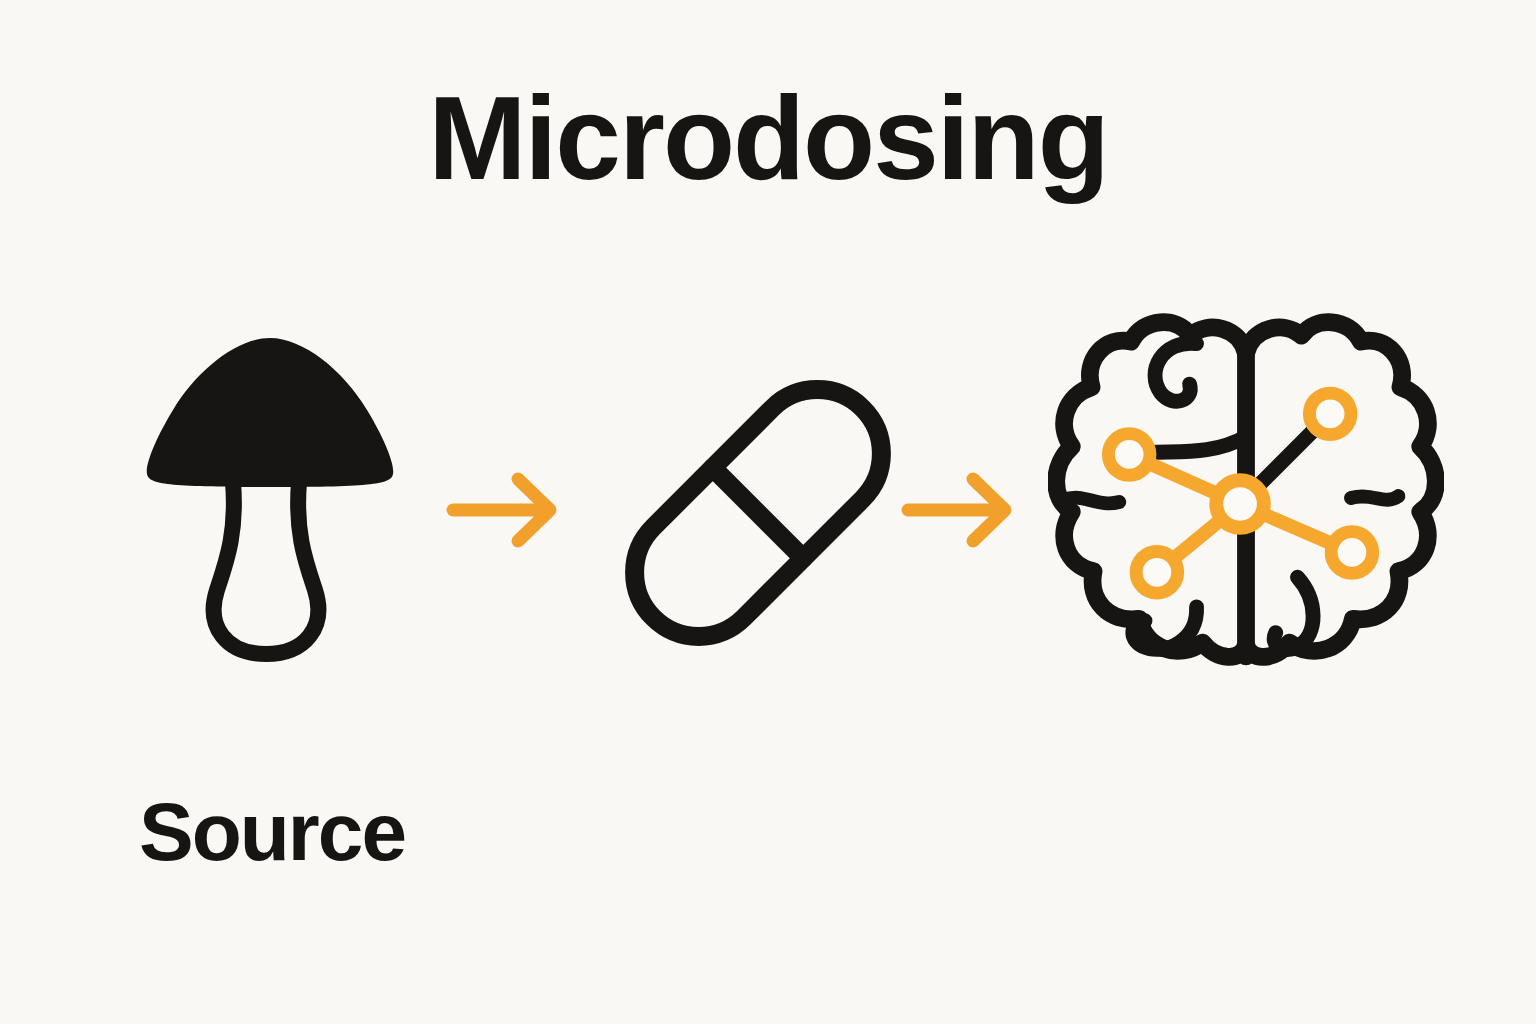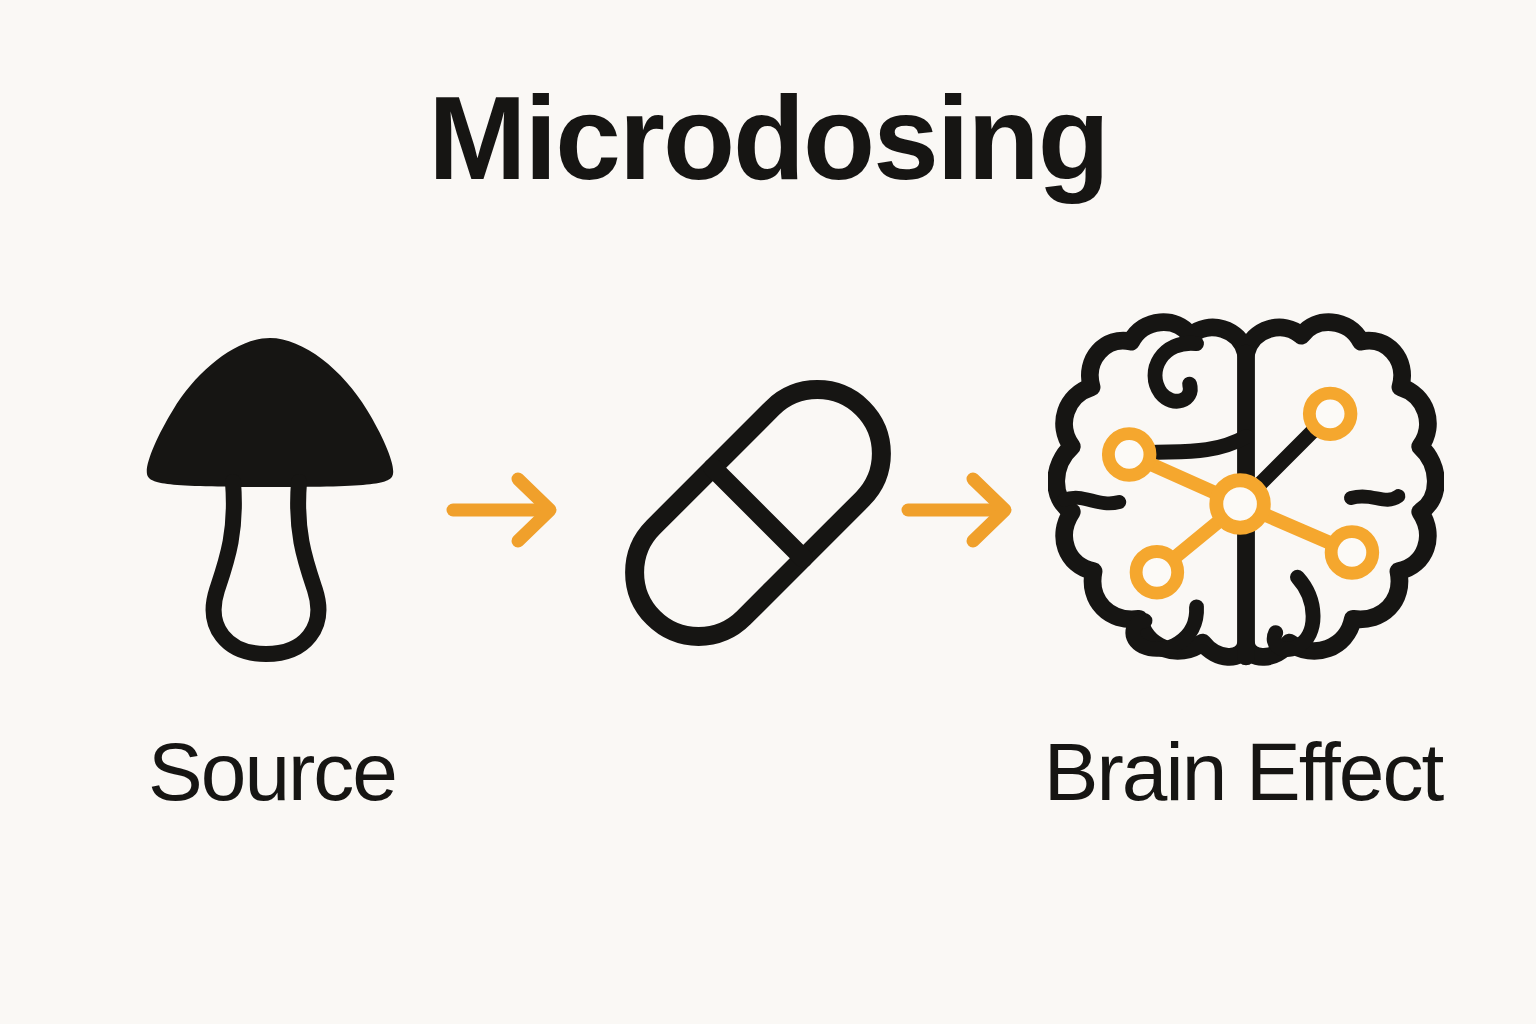--- a/index.html
+++ b/index.html
@@ -24,24 +24,24 @@
     margin:0;
     text-align:center;
     font-size:118px;
     font-weight:700;
     letter-spacing:-2px;
     color:var(--ink);
   }
   .icon{position:absolute;}
   .step-label{
     position:absolute;
-    top:725px;
+    top:785px;
     transform:translateX(-50%);
     font-size:82px;
-    font-weight:400;
+    font-weight:700;
     letter-spacing:-2px;
     white-space:nowrap;
     color:var(--ink);
   }
   .label-source{left:272px;}
   .label-microdose{left:757px;}
   .label-brain{left:1243px;}
 
   
   .ink-stroke{stroke:var(--ink);fill:none;stroke-linecap:round;stroke-linejoin:round;}
@@ -105,15 +105,14 @@
     <line class="net-stroke" x1="194" y1="196" x2="307" y2="245" stroke-width="14"></line>
 
     <circle class="node" cx="82" cy="146" r="21" stroke-width="13"></circle>
     <circle class="node" cx="285" cy="105" r="21" stroke-width="13"></circle>
     <circle class="node" cx="110" cy="265" r="21" stroke-width="13"></circle>
     <circle class="node" cx="307" cy="245" r="21" stroke-width="13"></circle>
     <circle class="node" cx="194" cy="196" r="24" stroke-width="14"></circle>
   </svg>
 
   <div class="step-label label-source">Source</div>
-  <div class="step-label label-brain">Brain Effect</div>
 
 </div>
 
 </body></html>

